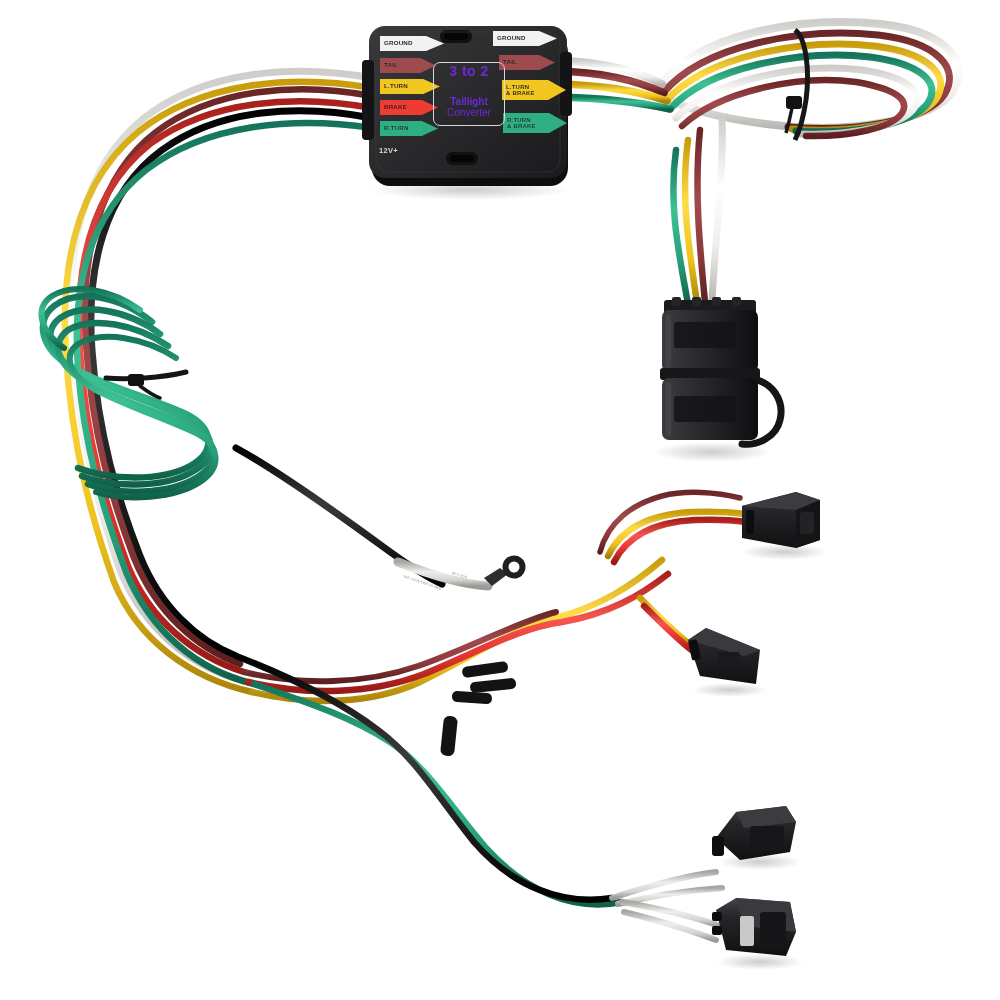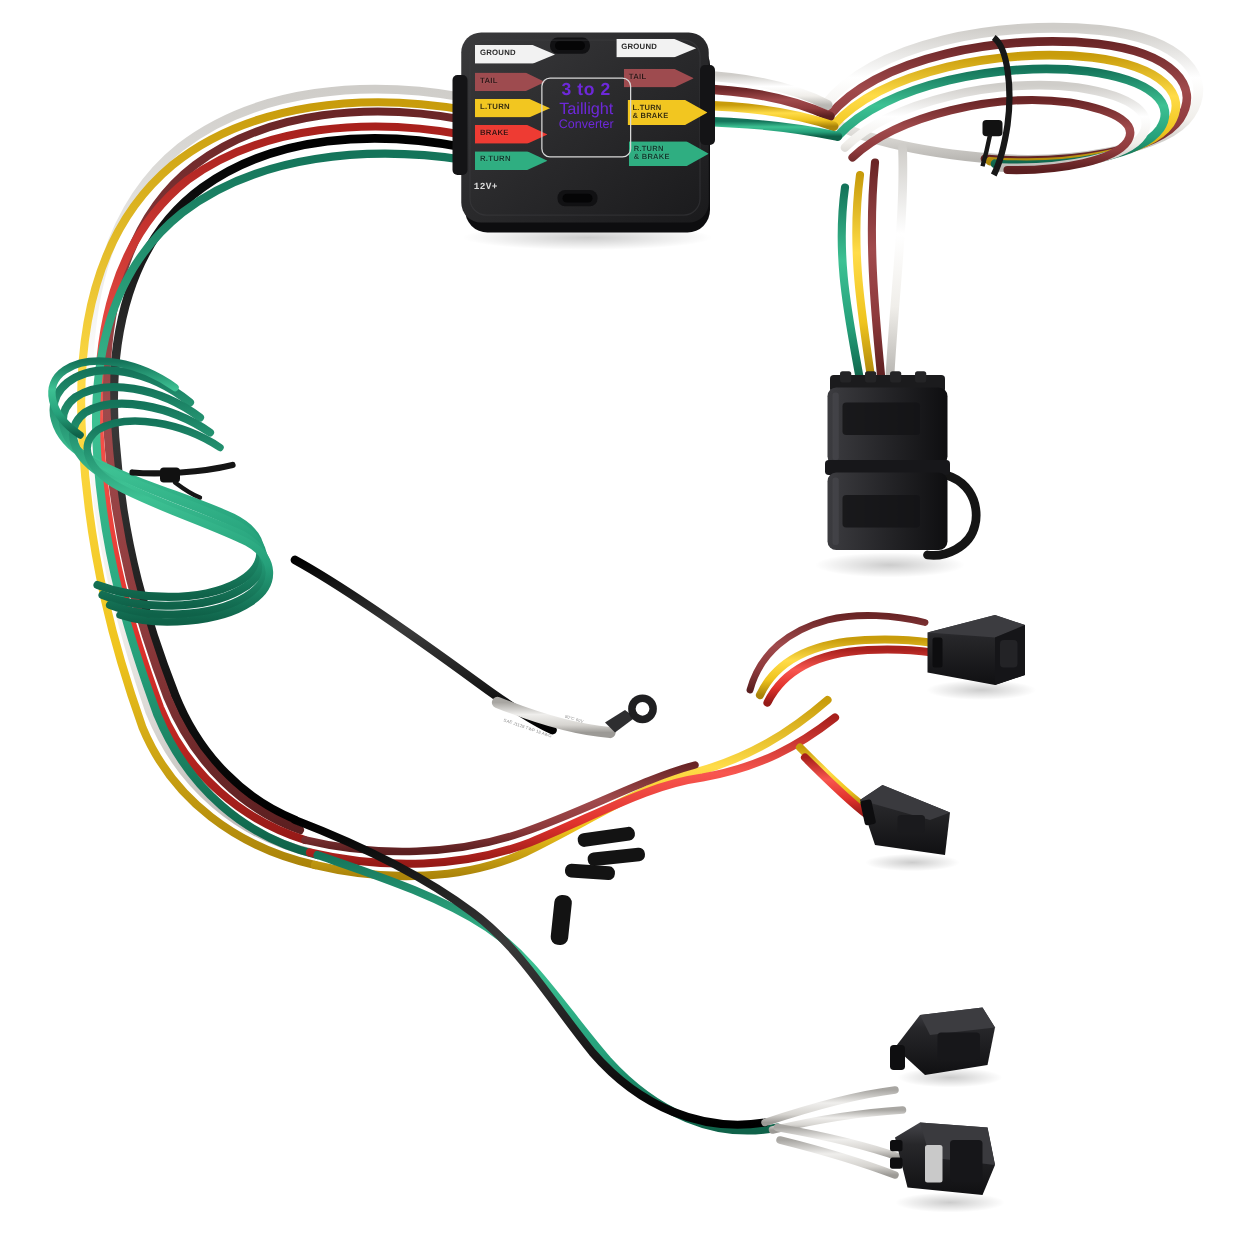--- a/index.html
+++ b/index.html
@@ -65,31 +65,30 @@
     border-radius: 7px;
     background: transparent;
     display: flex;
     flex-direction: column;
     align-items: center;
     justify-content: flex-start;
     color: #6d28d9;
     text-align: center;
   }
   .badge-l1 { font-size: 14px; font-weight: bold; letter-spacing: .5px; }
-  .badge-l2 { font-size: 13px; font-weight: normal; margin-top: 0; }
+  .badge-l2 { font-size: 10px; font-weight: bold; margin-top: 17px; }
   .badge-l3 { font-size: 10px; font-weight: normal; margin-top: 0px; }
   .volt-label {
     position: absolute;
     left: 8px;
     top: 124px;
     font-size: 7.5px;
     font-weight: bold;
     color: #dcdcdc;
     letter-spacing: .3px;
-    font-family: Liberation Mono, monospace;
   }
   .tag-text {
     position: absolute;
     font-size: 3.4px;
     color: #8d8d8d;
     letter-spacing: .1px;
     white-space: nowrap;
     transform-origin: left center;
   }
 </style>

